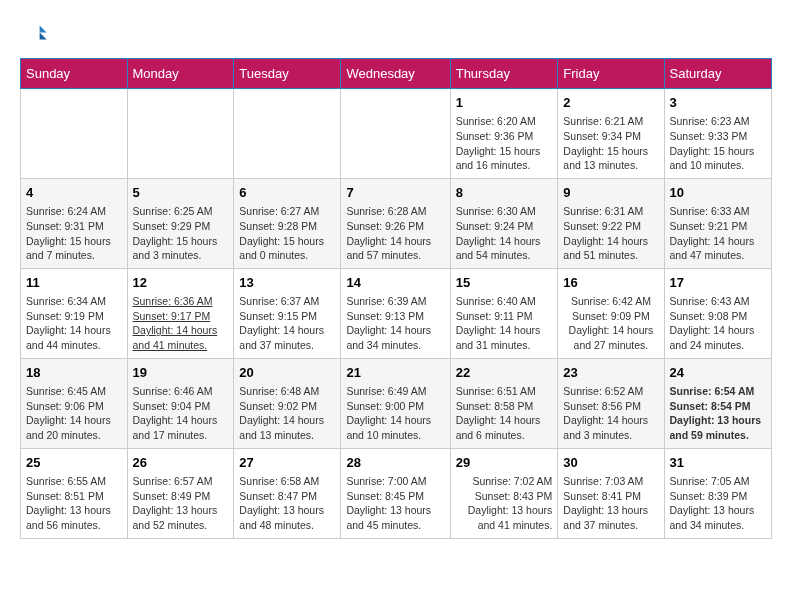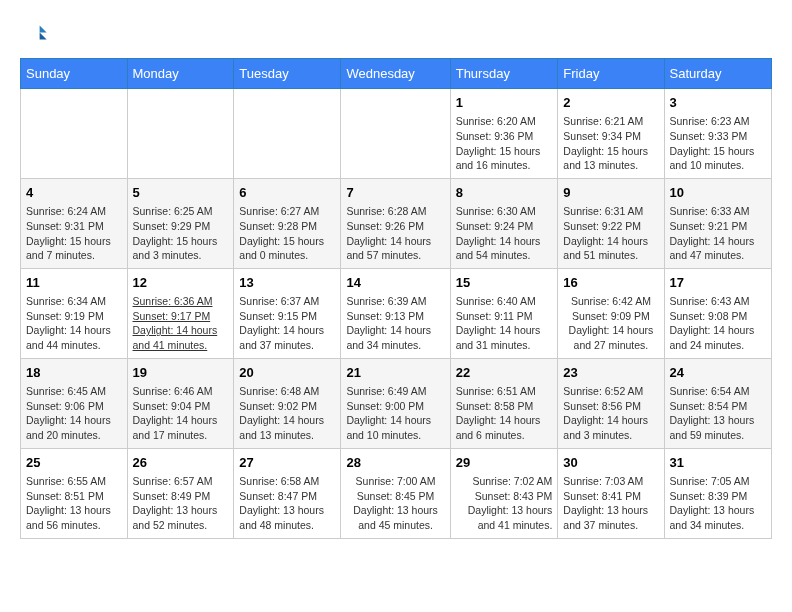--- a/index.html
+++ b/index.html
@@ -44,21 +44,21 @@
     .calendar-subtitle {
       font-size: 16px;
       color: #555;
     }
     table {
       width: 100%;
       border-collapse: collapse;
       font-size: 11px;
     }
     thead th {
-      background-color: #3b82f6;
+      background-color: #be185d;
       color: #fff;
       padding: 7px 5px;
       text-align: left;
       font-size: 13px;
       font-weight: normal;
       border: 1px solid #2a7fc1;
     }
     tbody td {
       border: 1px solid #ccc;
       vertical-align: top;
@@ -262,21 +262,21 @@
 Daylight: 14 hours and 6 minutes.</div>
         </td>
         <td>
           <span class="day-num">23</span>
           <div class="day-info" style="white-space: pre-line;">Sunrise: 6:52 AM
 Sunset: 8:56 PM
 Daylight: 14 hours and 3 minutes.</div>
         </td>
         <td>
           <span class="day-num">24</span>
-          <div class="day-info" style="white-space: pre-line;">Sunrise: 6:54 AM
+          <div class="day-info" style="white-space: pre-line; font-weight: bold;">Sunrise: 6:54 AM
 Sunset: 8:54 PM
 Daylight: 13 hours and 59 minutes.</div>
         </td>
       </tr>
       <tr>
         <td>
           <span class="day-num">25</span>
           <div class="day-info" style="white-space: pre-line;">Sunrise: 6:55 AM
 Sunset: 8:51 PM
 Daylight: 13 hours and 56 minutes.</div>
@@ -288,21 +288,21 @@
 Daylight: 13 hours and 52 minutes.</div>
         </td>
         <td>
           <span class="day-num">27</span>
           <div class="day-info" style="white-space: pre-line;">Sunrise: 6:58 AM
 Sunset: 8:47 PM
 Daylight: 13 hours and 48 minutes.</div>
         </td>
         <td>
           <span class="day-num">28</span>
-          <div class="day-info" style="white-space: pre-line; text-align: center;">Sunrise: 7:00 AM
+          <div class="day-info" style="white-space: pre-line;">Sunrise: 7:00 AM
 Sunset: 8:45 PM
 Daylight: 13 hours and 45 minutes.</div>
         </td>
         <td>
           <span class="day-num">29</span>
           <div class="day-info" style="white-space: pre-line; text-align: right;">Sunrise: 7:02 AM
 Sunset: 8:43 PM
 Daylight: 13 hours and 41 minutes.</div>
         </td>
         <td>

